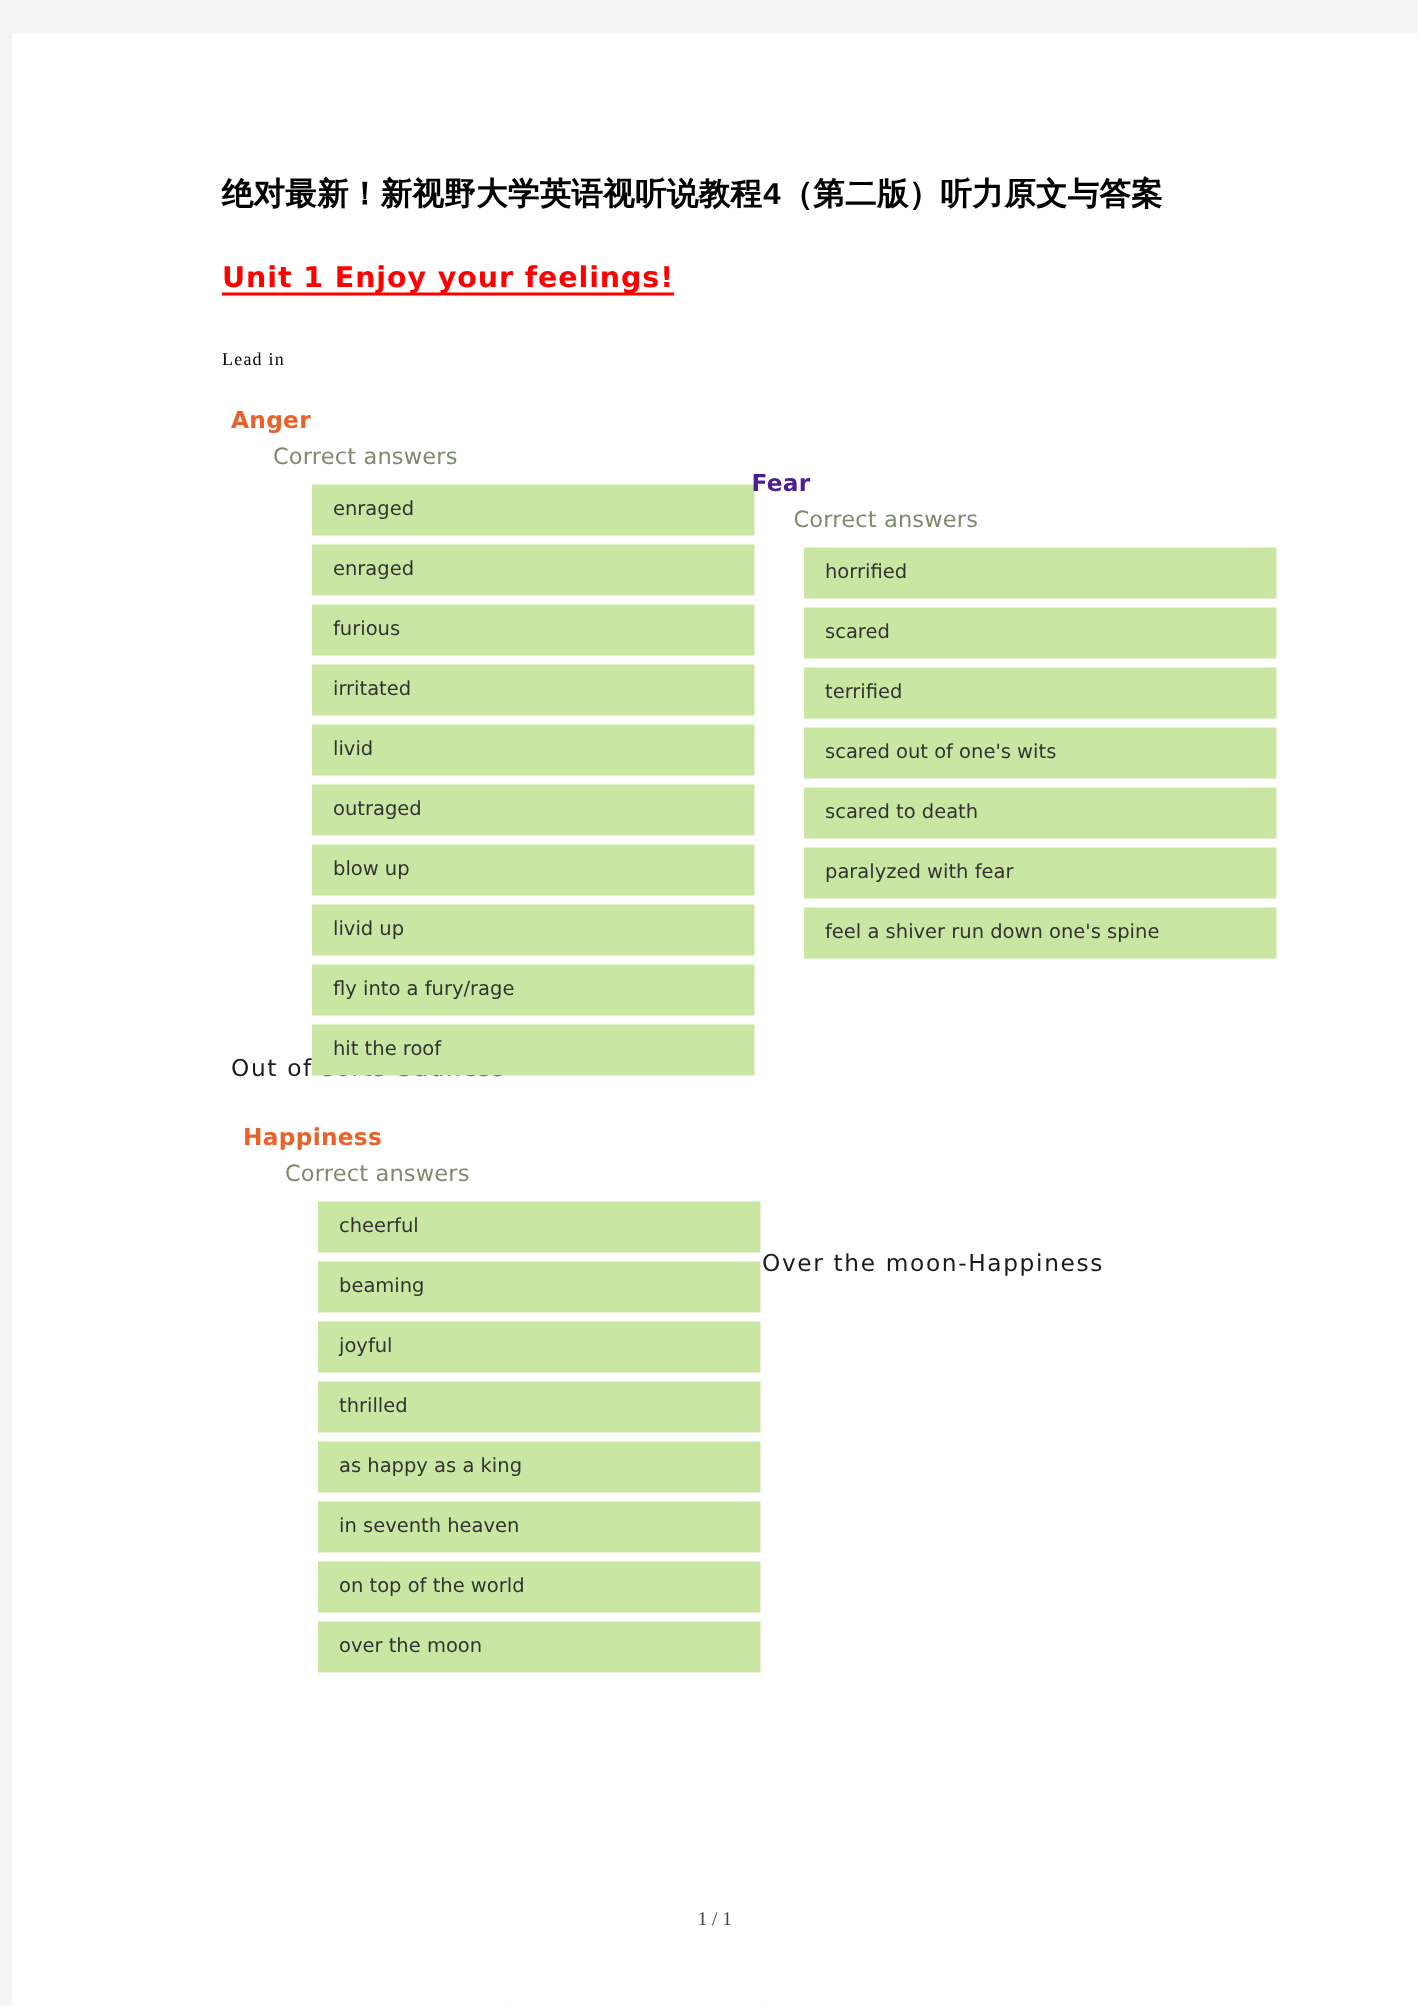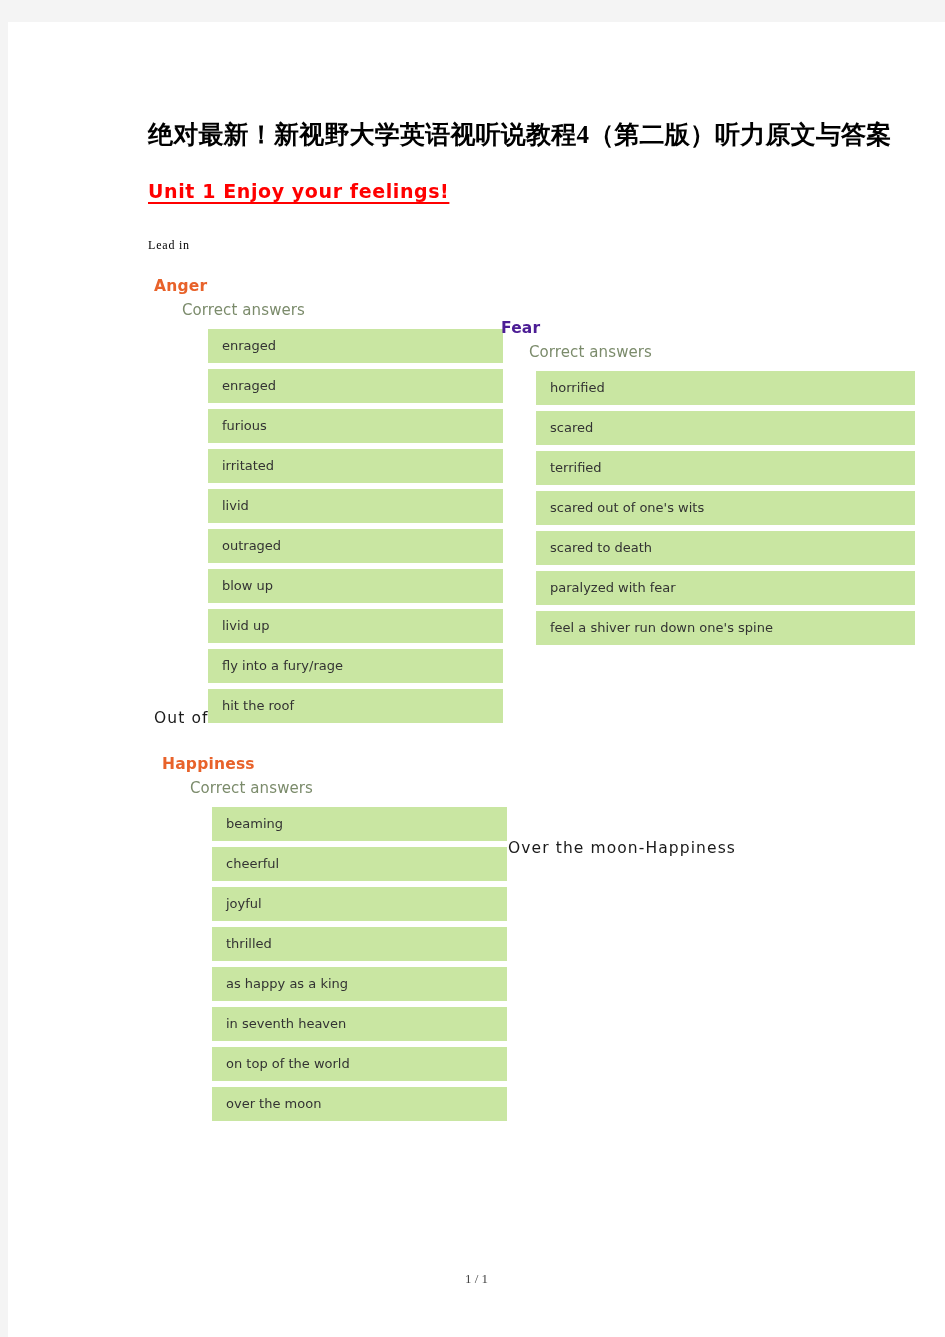--- a/index.html
+++ b/index.html
@@ -25,22 +25,22 @@
   }
   .content {
     position: absolute;
     left: 140px;
     top: 96px;
     width: 700px;
   }
 
   
   .doc-title {
-    font-family: Liberation Serif, serif;
-    font-size: 25px;
+    font-family: Liberation Mono, monospace;
+    font-size: 21px;
     font-weight: bold;
     color: #000000;
     letter-spacing: 0.2px;
     line-height: 1.35;
     margin: 0 0 28px 0;
     white-space: nowrap;
   }
   .unit-title {
     font-family: "DejaVu Sans", sans-serif;
     font-size: 19px;
@@ -116,21 +116,21 @@
   .col-anger .answer-list { margin-left: 35px; width: 295px; padding-left: 19px; }
 
   .col-fear {
     position: absolute;
     left: 353px;
     top: 42px;
     width: 360px;
   }
   .col-fear .emotion-title { margin-left: 0px; }
   .col-fear .correct-answers { margin-left: 28px; }
-  .col-fear .answer-list { margin-left: 35px; width: 379px; }
+  .col-fear .answer-list { margin-left: 35px; width: 315px; }
 
   
   .note-line {
     font-family: "DejaVu Sans", sans-serif;
     font-size: 15.5px;
     color: #1a1a1a;
     letter-spacing: 1.1px;
     white-space: nowrap;
   }
   .note-over-the-moon {
@@ -213,22 +213,22 @@
 
       <div class="note-line note-over-the-moon">Over the moon-Happiness</div>
     </div>
 
     <div class="note-line note-out-of-sorts">Out of sorts-Sadness</div>
 
     <div class="col-happiness emotion-block">
       <div class="emotion-title">Happiness</div>
       <div class="correct-answers">Correct answers</div>
       <ul class="answer-list">
+        <li class="answer-item">cheerful</li>
         <li class="answer-item">beaming</li>
-        <li class="answer-item">cheerful</li>
         <li class="answer-item">joyful</li>
         <li class="answer-item">thrilled</li>
         <li class="answer-item">as happy as a king</li>
         <li class="answer-item">in seventh heaven</li>
         <li class="answer-item">on top of the world</li>
         <li class="answer-item">over the moon</li>
       </ul>
     </div>
 
   </div>

